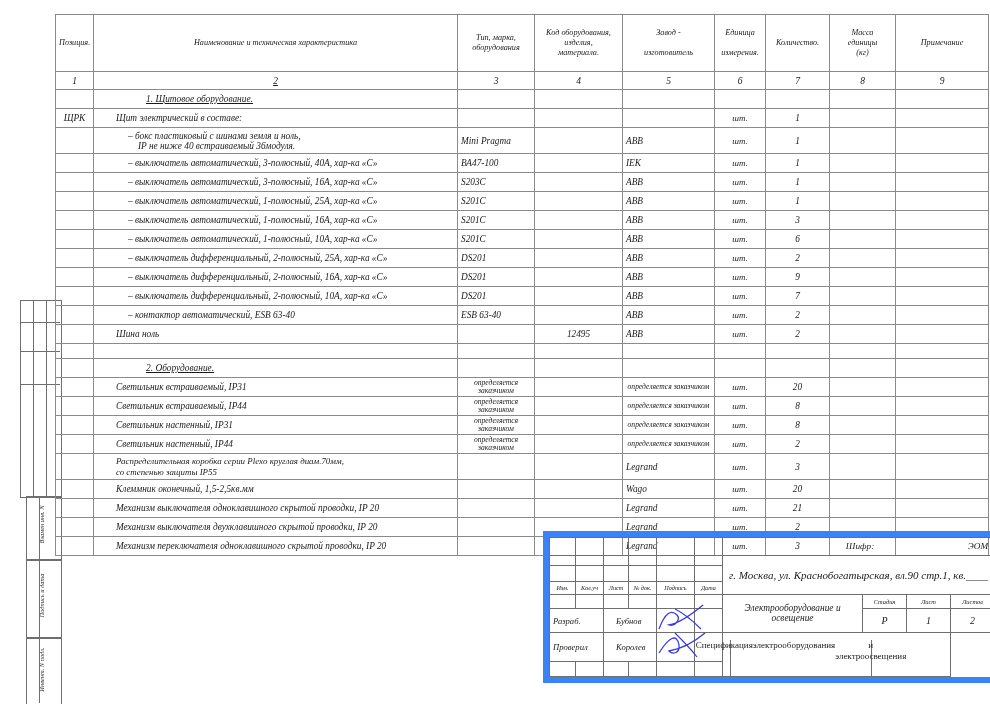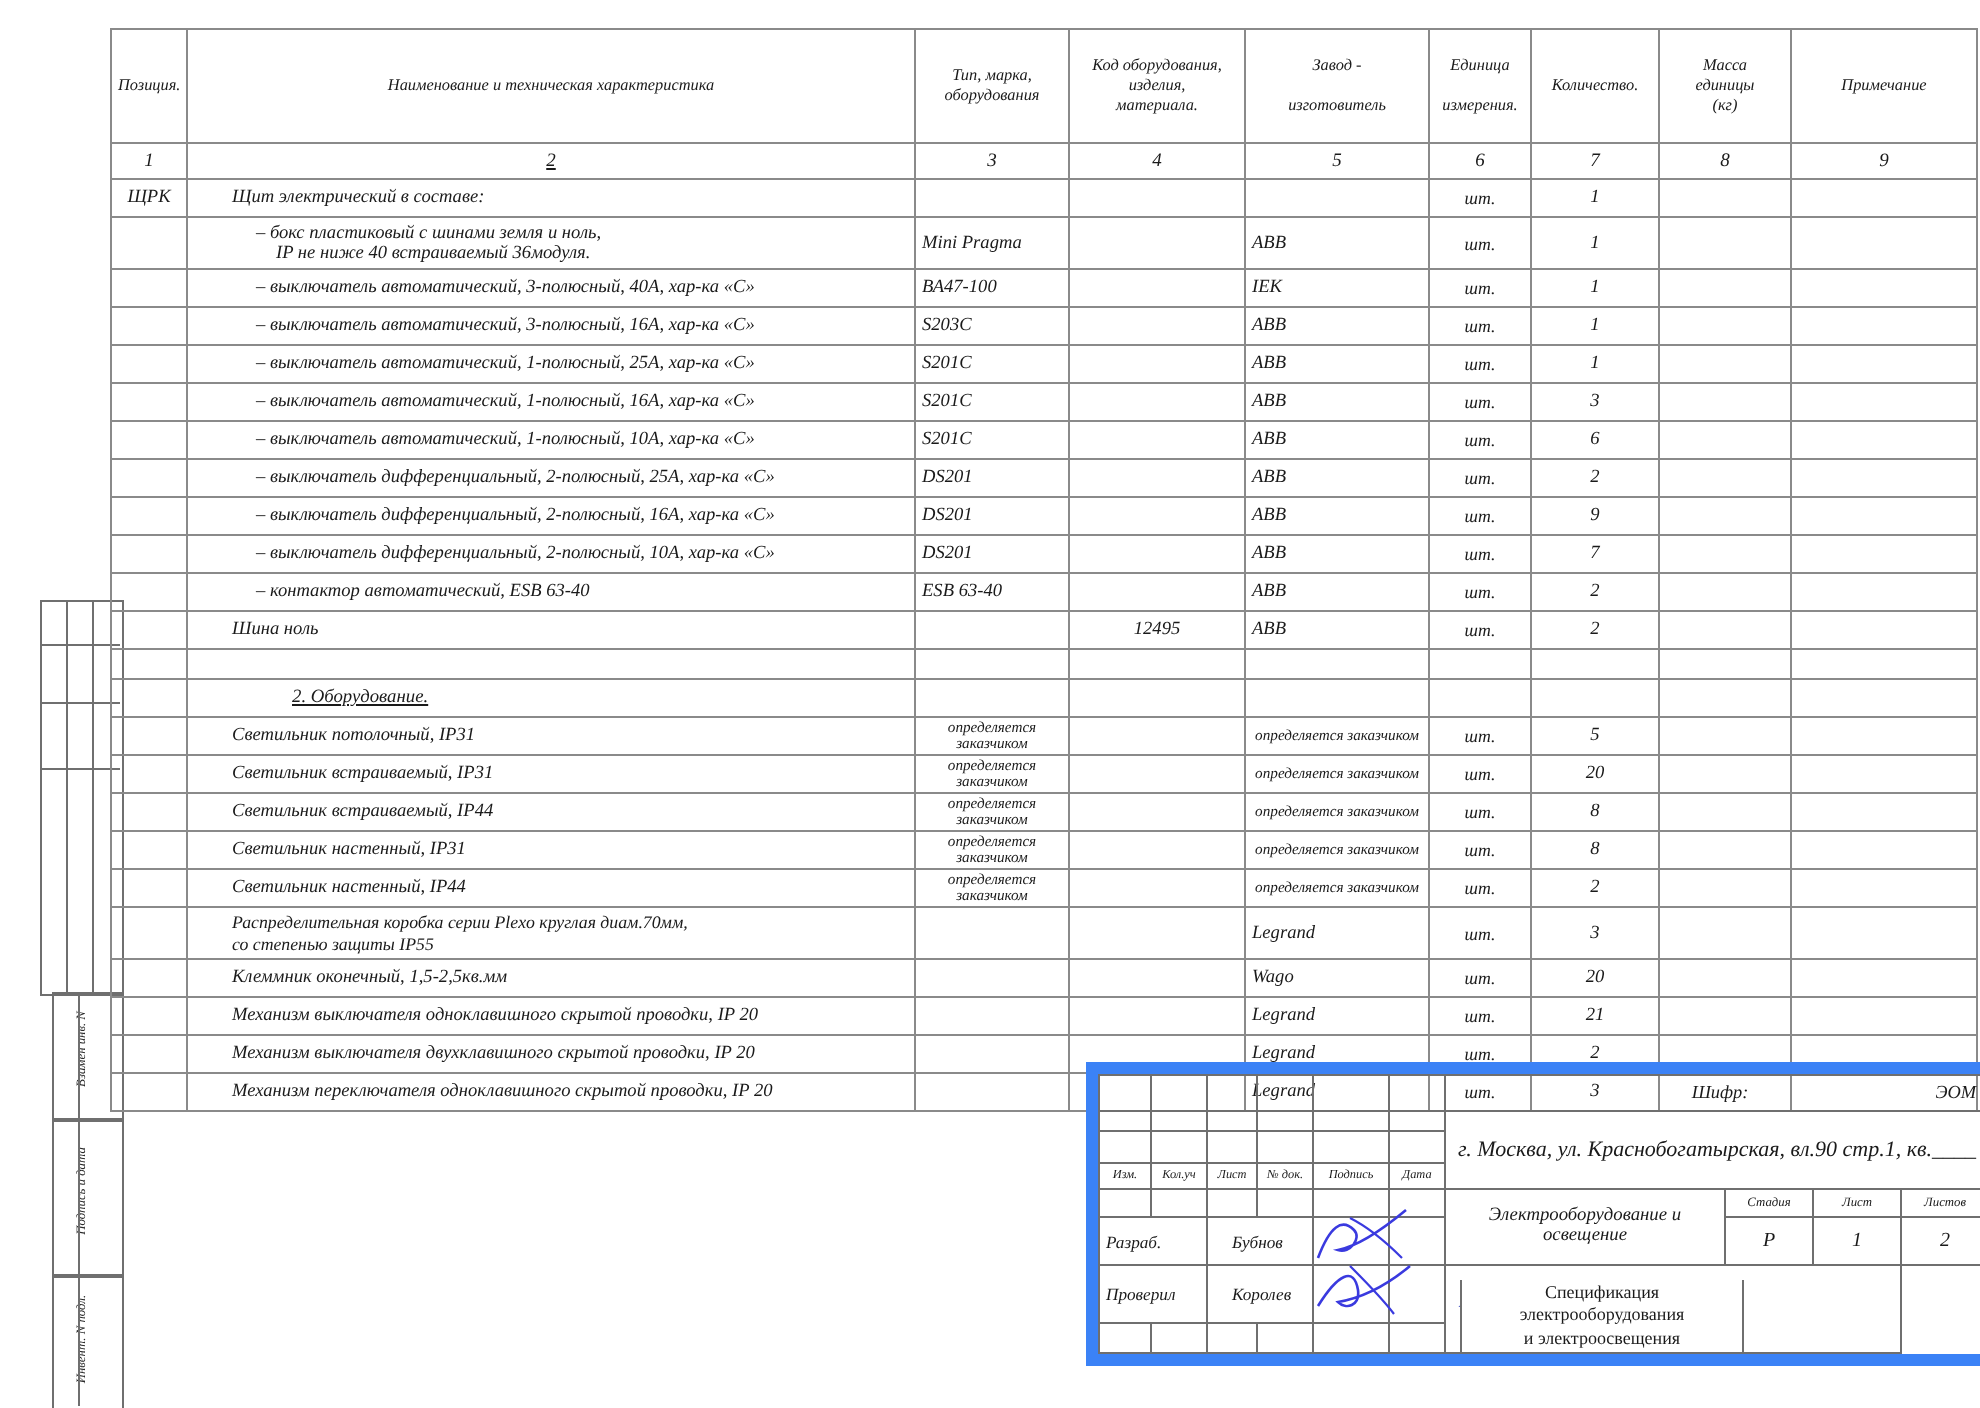--- a/index.html
+++ b/index.html
@@ -184,20 +184,31 @@
         <td>4</td>
         <td>5</td>
         <td>6</td>
         <td>7</td>
         <td>8</td>
         <td>9</td>
       </tr>
     </thead>
     <tbody>
 
+      <tr class="r">
+        <td class="c"></td>
+        <td class="l sec-title">1. Щитовое оборудование.</td>
+        <td></td>
+        <td></td>
+        <td></td>
+        <td></td>
+        <td></td>
+        <td></td>
+        <td></td>
+      </tr>
 
       <tr class="r">
         <td class="c">ЩРК</td>
         <td class="l itm2">Щит электрический в составе:</td>
         <td class="l"></td>
         <td class="c"></td>
         <td class="l"></td>
         <td class="c sub">шт.</td>
         <td class="c">1</td>
         <td class="c"></td>
@@ -348,31 +359,20 @@
         <td class="l sec-title">2. Оборудование.</td>
         <td></td>
           <td></td>
         <td></td>
           <td></td>
         <td></td>
           <td></td>
         <td></td>
       </tr>
 
-      <tr class="r">
-        <td class="c"></td>
-        <td class="l itm2">Светильник потолочный, IP31</td>
-        <td class="ord">определяется заказчиком</td>
-        <td class="c"></td>
-        <td class="ord">определяется заказчиком</td>
-        <td class="c sub">шт.</td>
-        <td class="c">5</td>
-        <td class="c"></td>
-        <td class="c"></td>
-      </tr>
       <tr class="r">
         <td class="c"></td>
         <td class="l itm2">Светильник встраиваемый, IP31</td>
         <td class="ord">определяется заказчиком</td>
         <td class="c"></td>
         <td class="ord">определяется заказчиком</td>
         <td class="c sub">шт.</td>
         <td class="c">20</td>
         <td class="c"></td>
         <td class="c"></td>
@@ -593,21 +593,21 @@
           <td></td>
           <td></td>
           <td></td>
           <td></td>
           <td></td>
         </tr>
       </tbody>
     </table>
 
     <div class="spec3" style="position:absolute;left:181px;top:103px;width:140px;height:36px;
-                display:flex;flex-direction:column;justify-content:center;
+                display:flex;flex-direction:row;justify-content:center;
                 background:#fff;border-left:1px solid #6f6f6f;border-right:1px solid #6f6f6f;
                 border-bottom:1px solid #6f6f6f;">
       <div>Спецификация</div>
       <div>электрооборудования</div>
       <div>и электроосвещения</div>
     </div>
   </div>
 
 </div>
 

